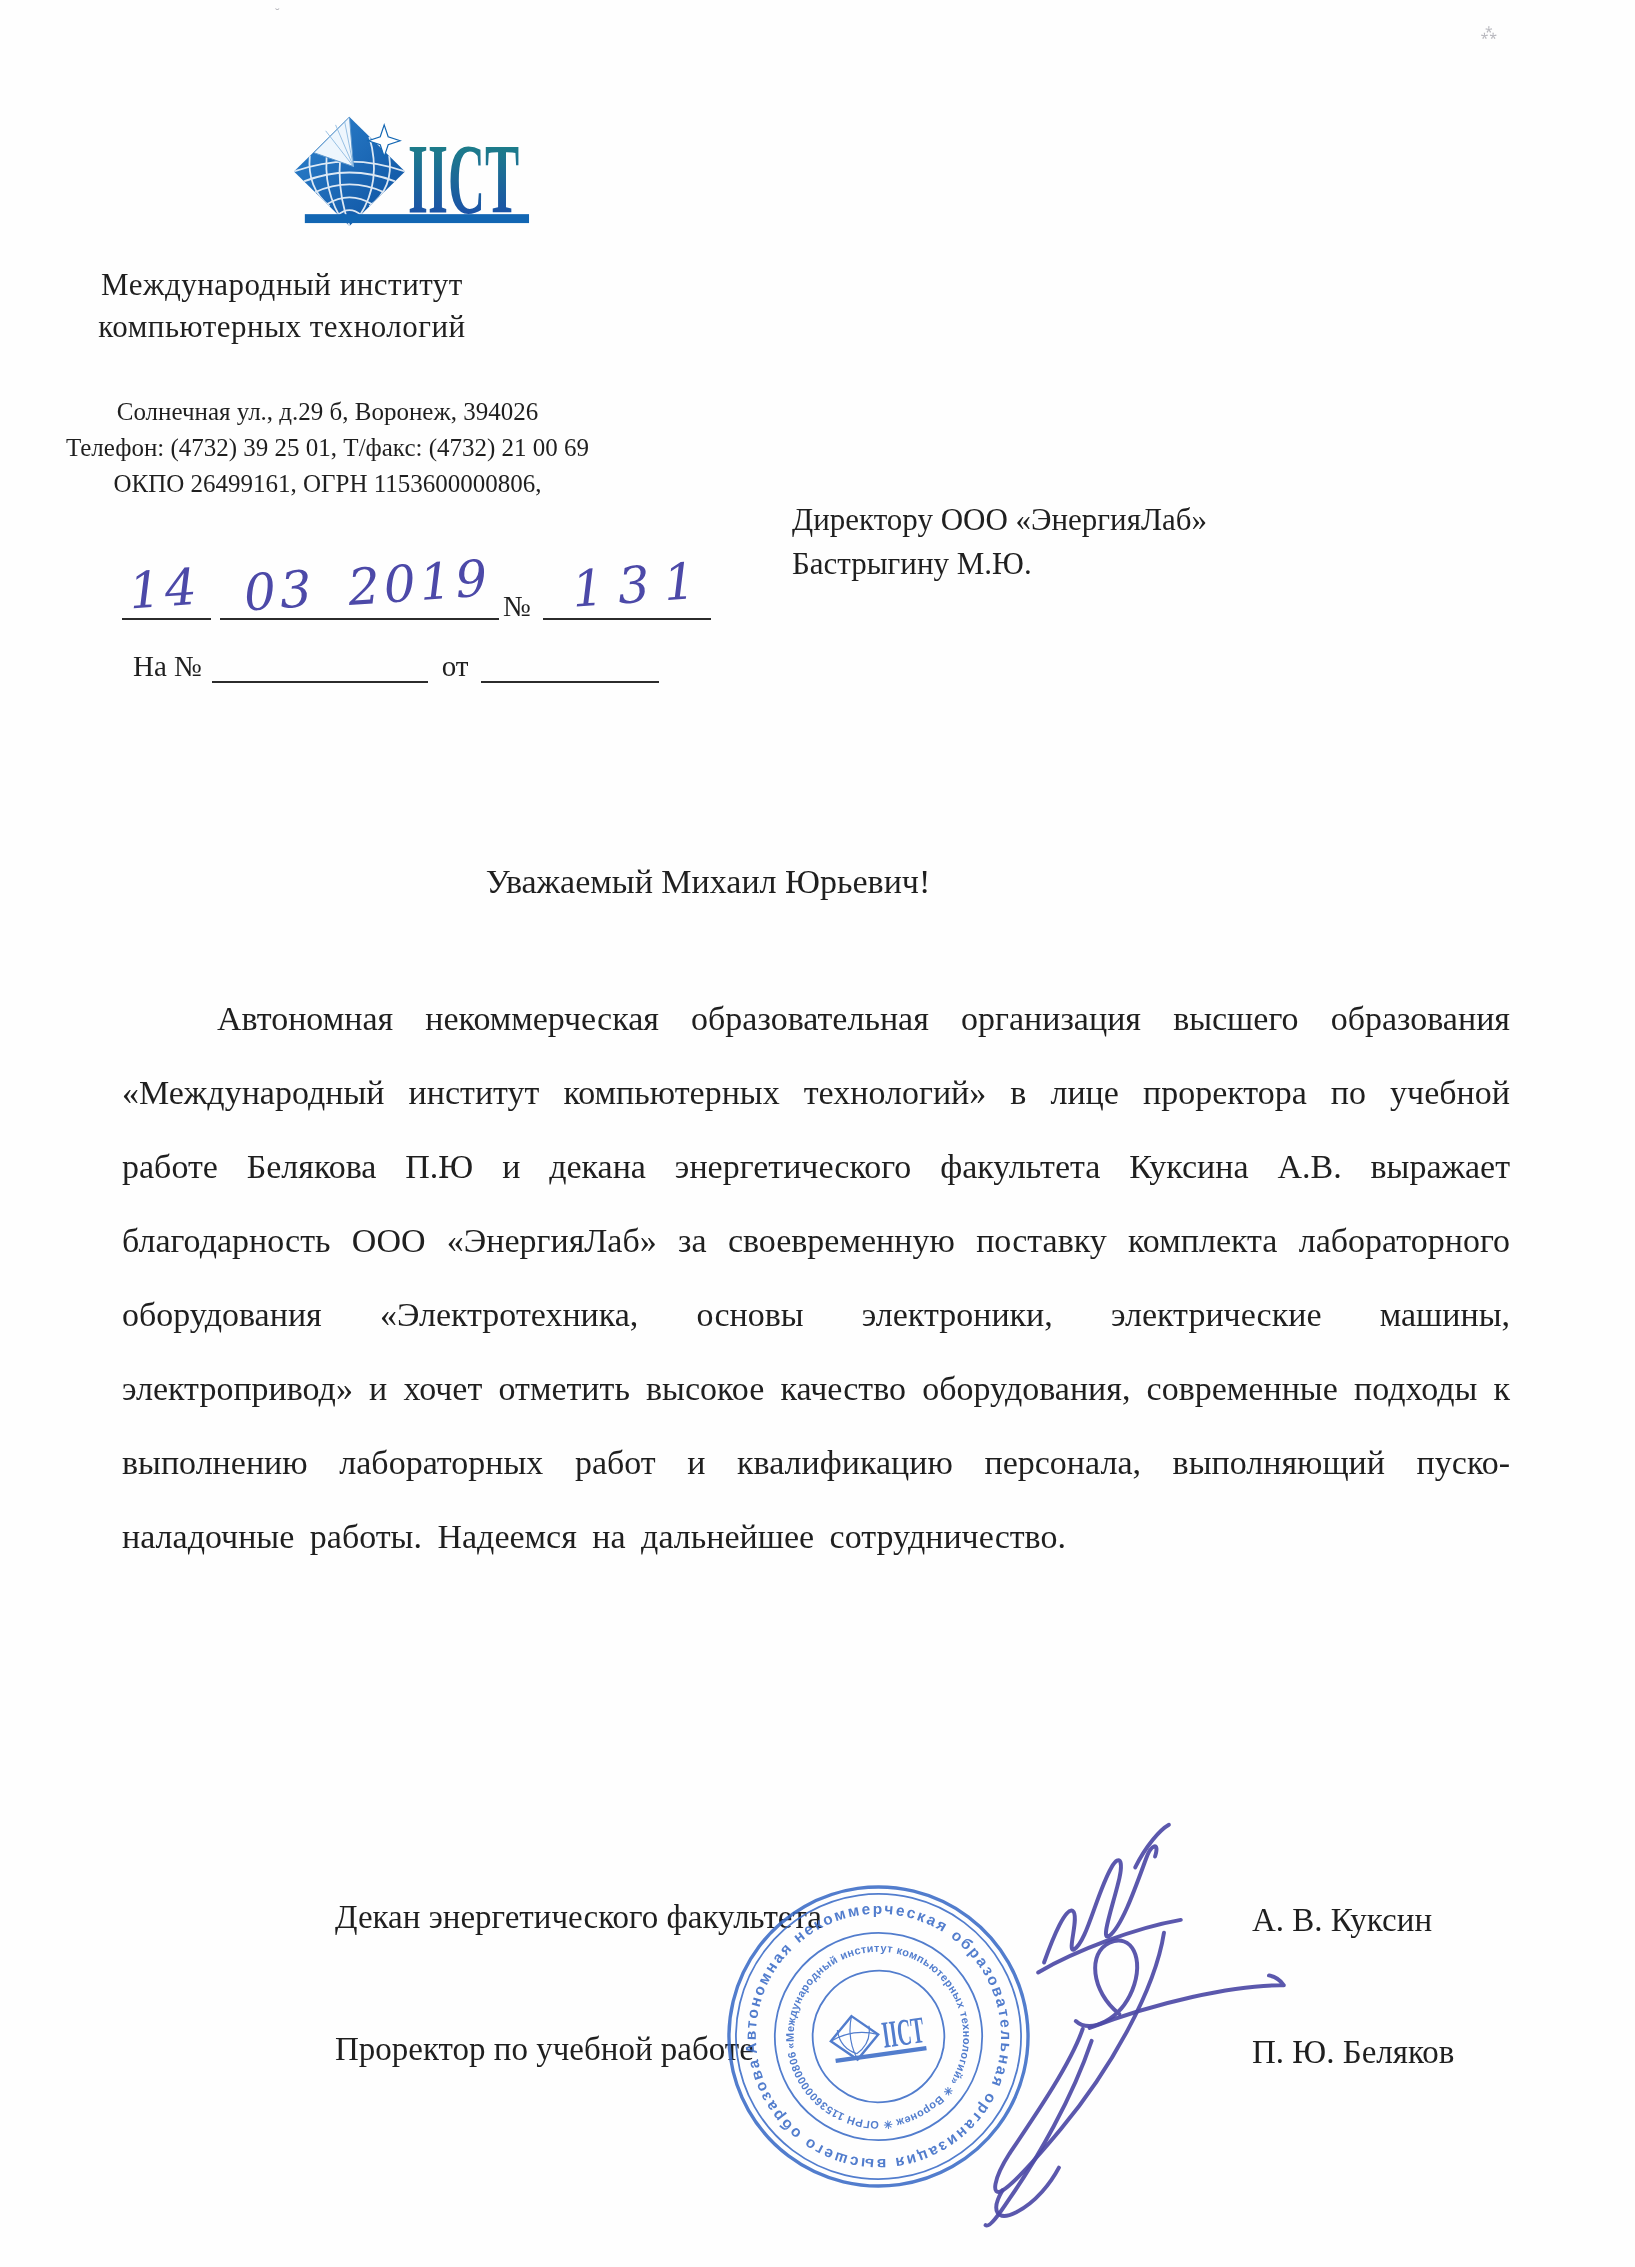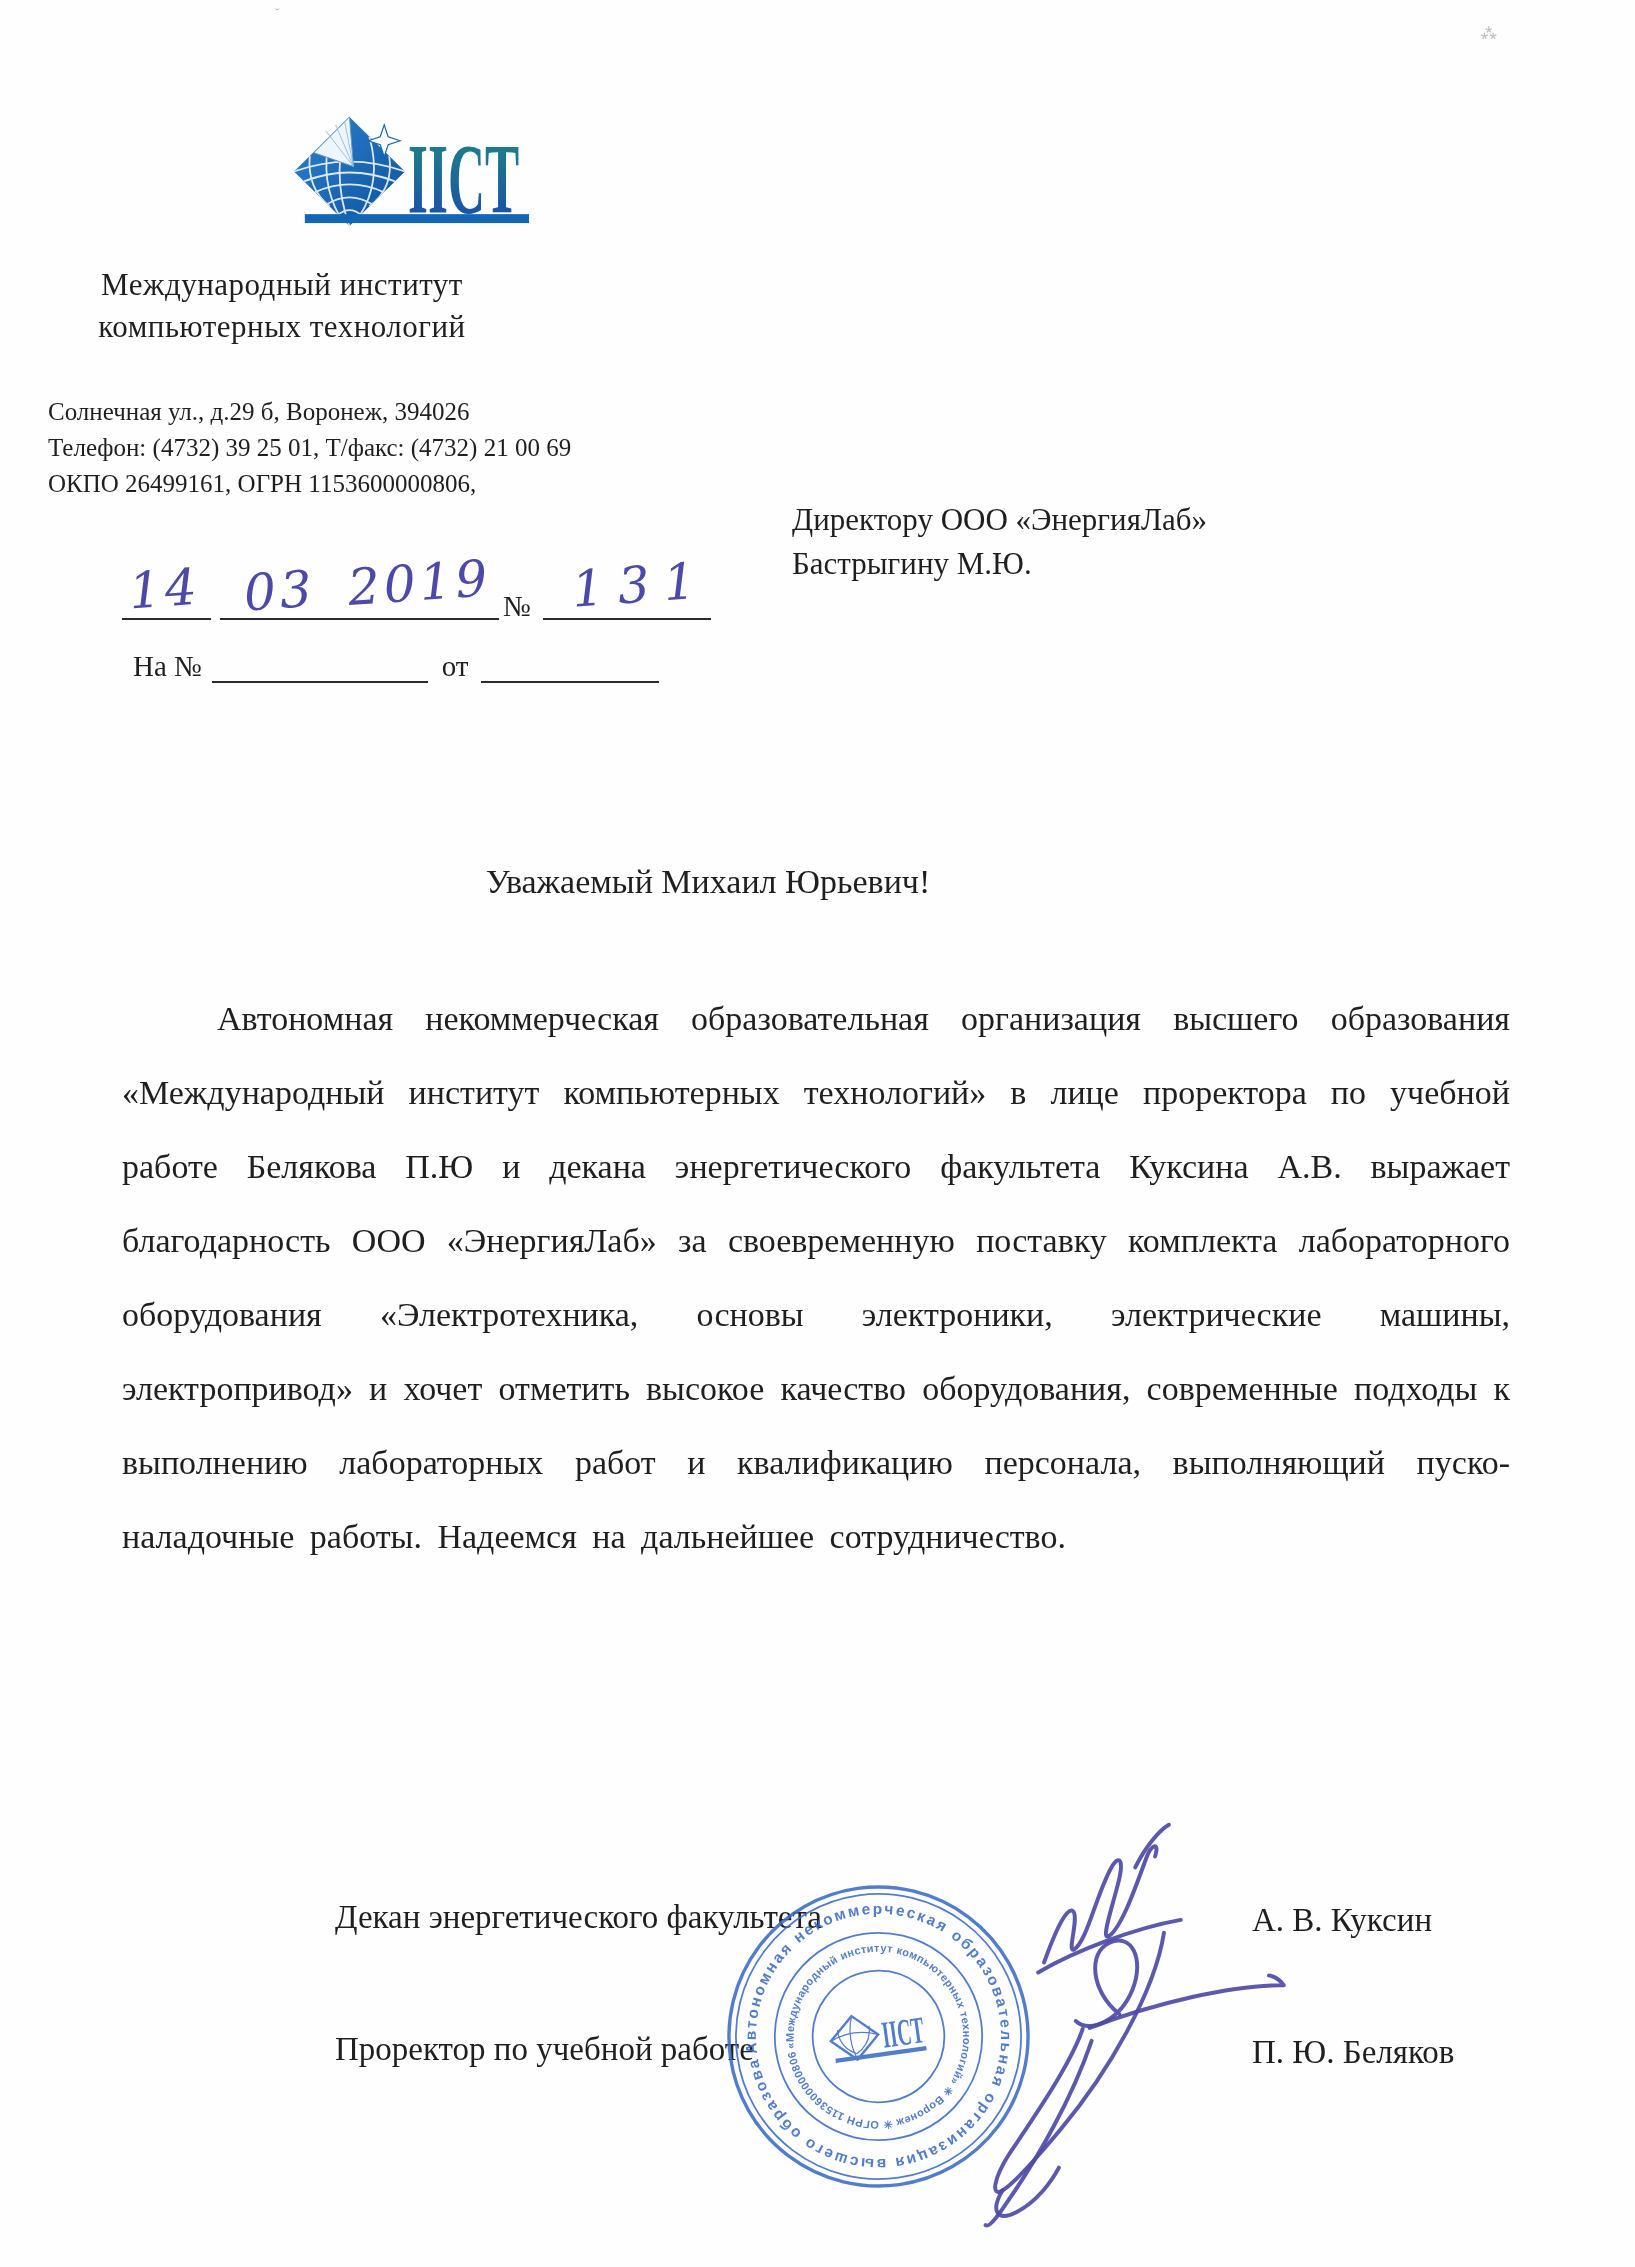--- a/index.html
+++ b/index.html
@@ -11,21 +11,21 @@
   
   .logo-svg { position:absolute; left:285px; top:109px; width:248px; height:124px; }
   .org-name {
     position:absolute; left:69px; top:236px; width:426px;
     text-align:center; font-weight:normal; font-size:31px; line-height:42px;
     letter-spacing:0.5px;
     margin-top:28px;
   }
   .org-address {
     position:absolute; left:48px; top:394px; width:559px;
-    font-size:25px; line-height:36px;
+    text-align:center; font-size:25px; line-height:36px;
   }
   .recipient {
     position:absolute; left:792px; top:498px; width:614px;
     text-align:left; font-size:31px; line-height:44px;
   }
   
   .hw {
     position:absolute; font-family:"DejaVu Serif", serif; font-style:italic;
     color:#4c49a8; font-size:50px; transform:rotate(-4deg); letter-spacing:4px;
   }

